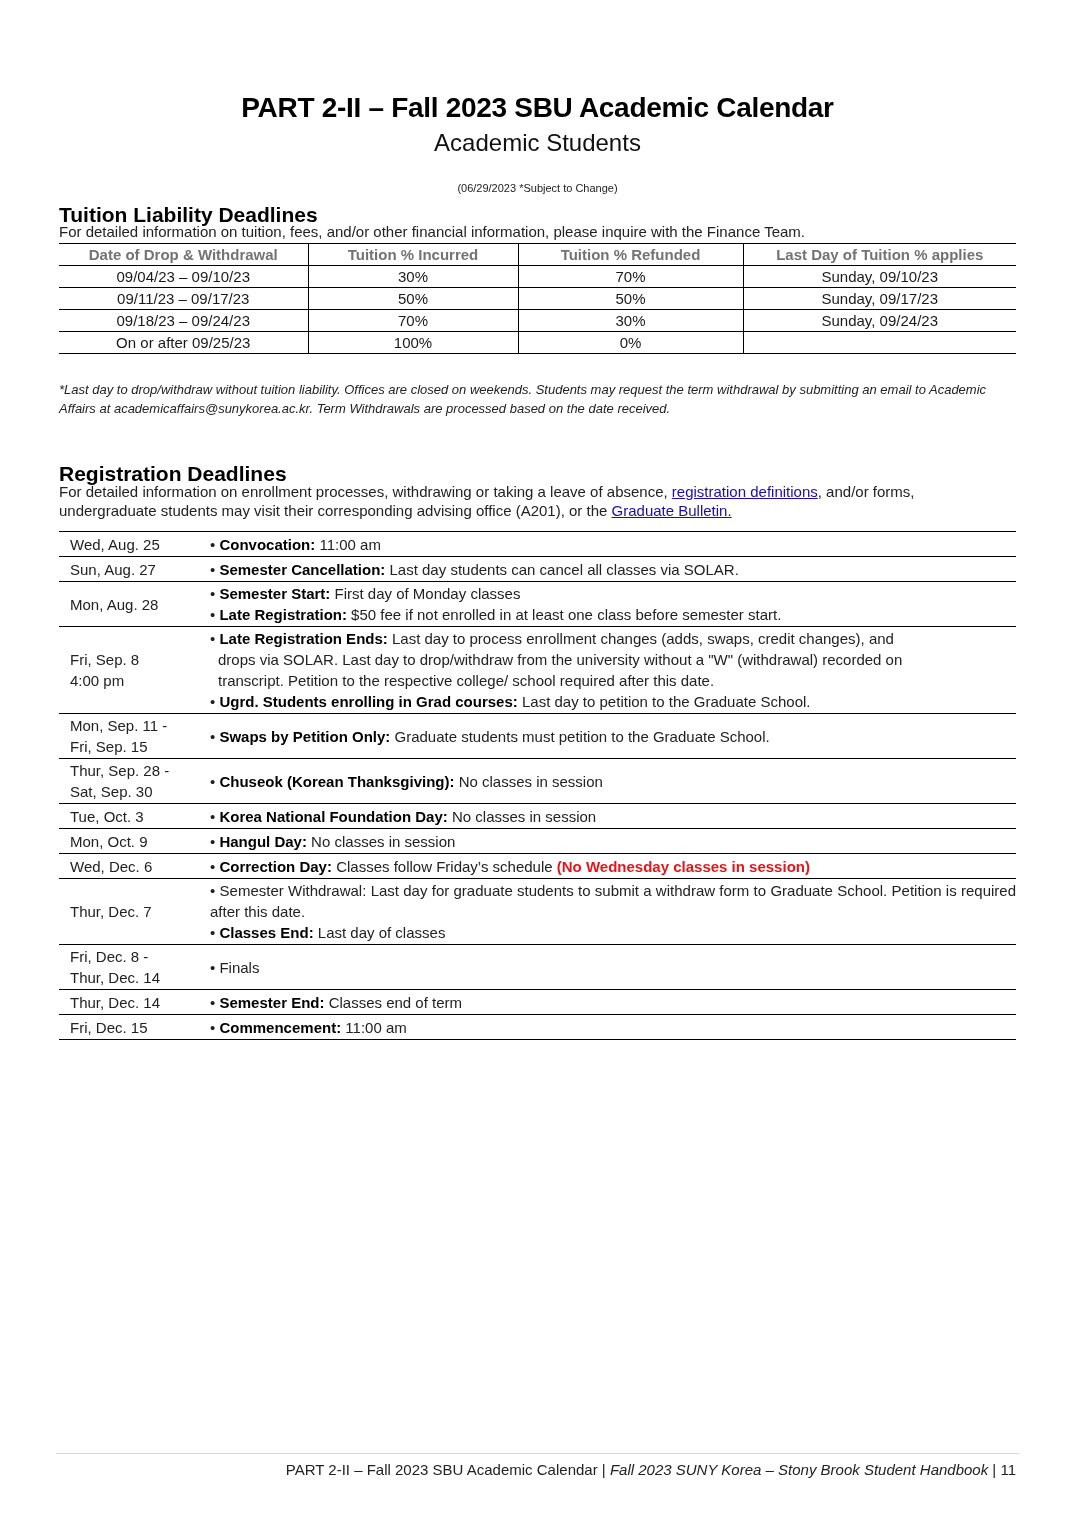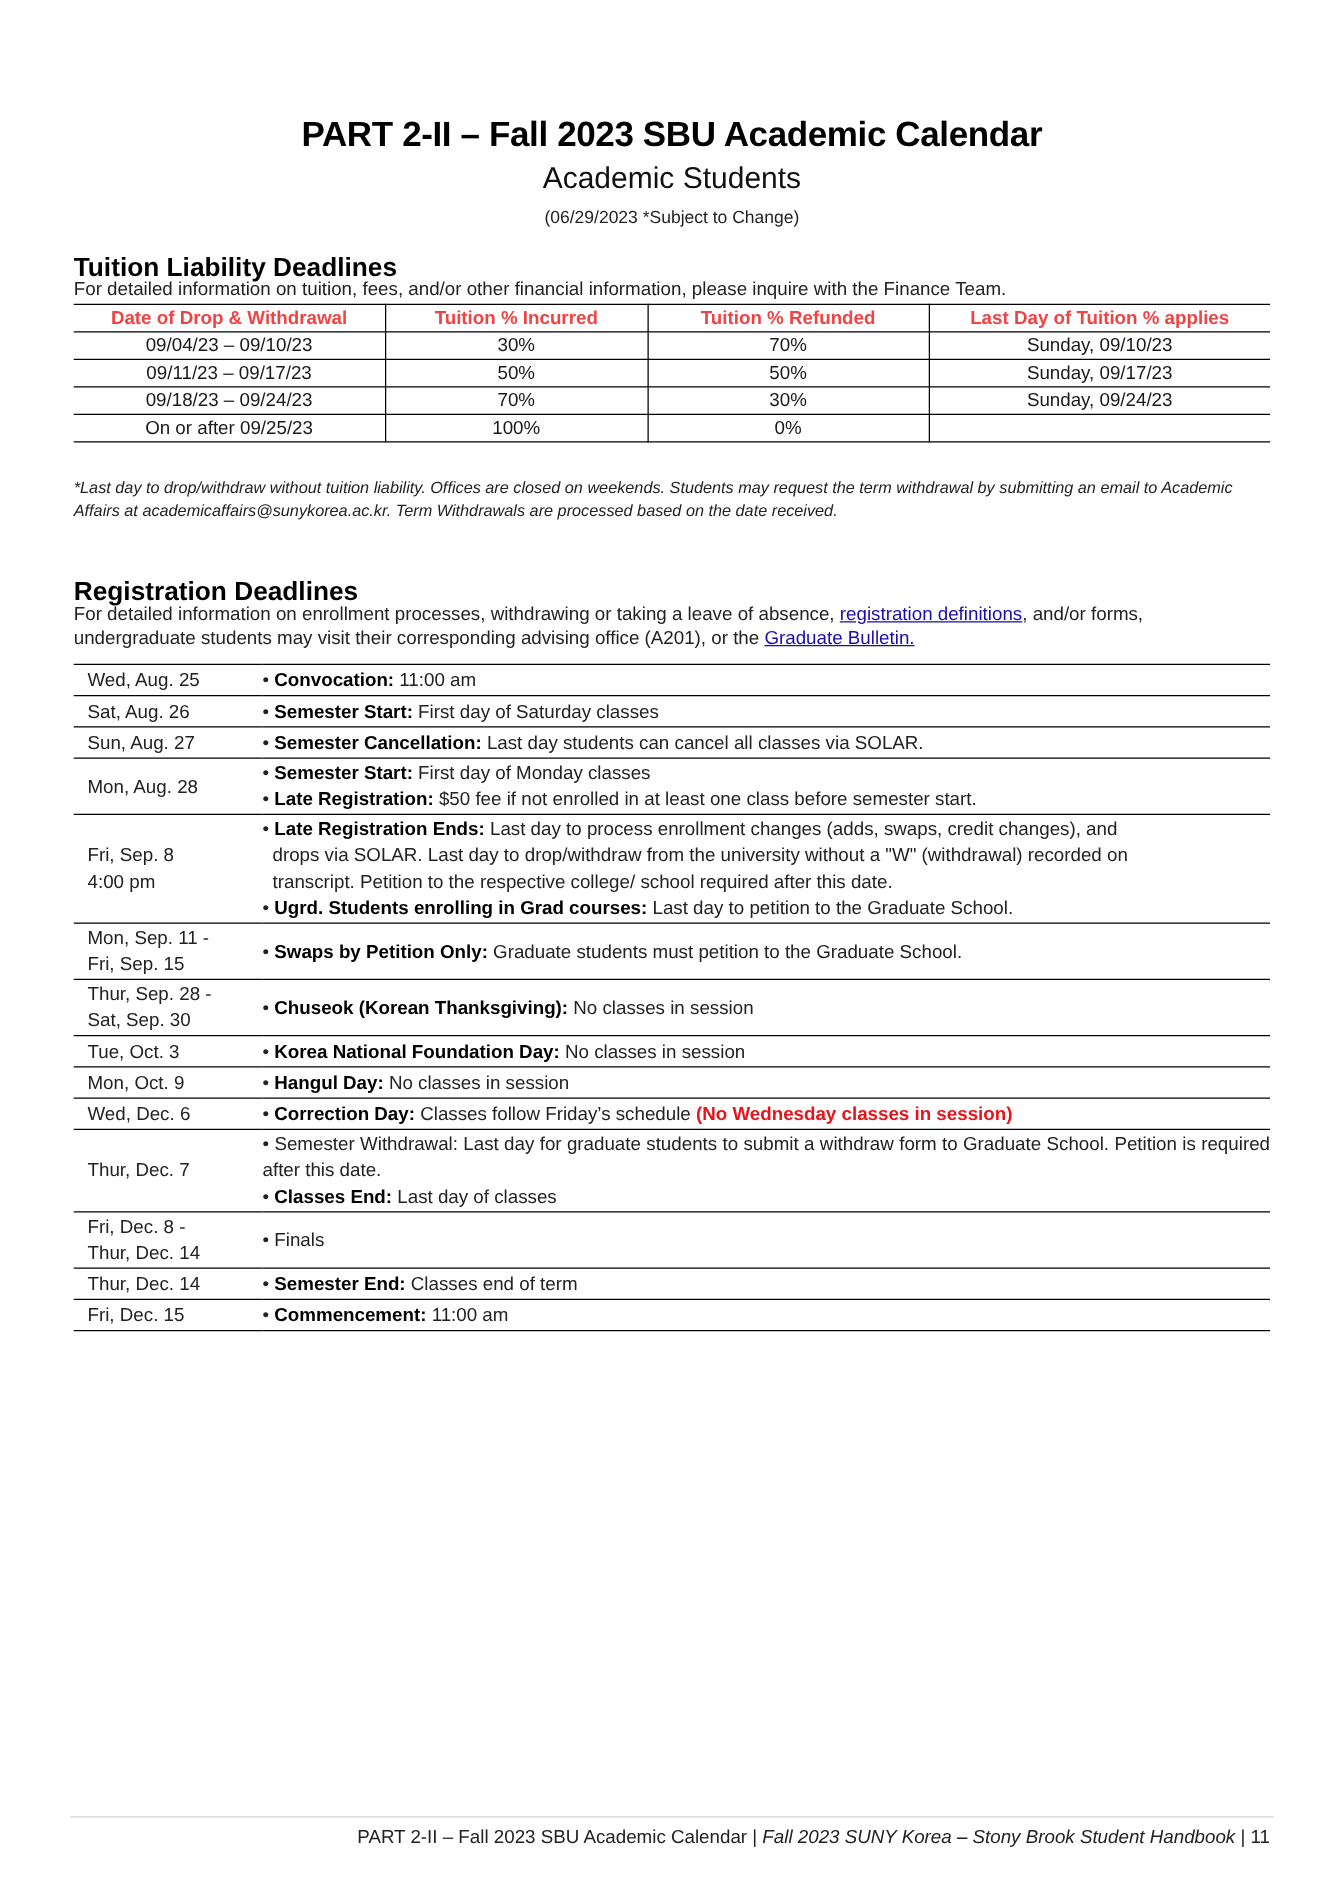--- a/index.html
+++ b/index.html
@@ -1,27 +1,27 @@
 <!DOCTYPE html>
 <html><head>
 <meta charset="utf-8">
 <style>
   html, body { margin: 0; padding: 0; background: #ffffff; }
   body { width: 1075px; height: 1518px; position: relative; font-family: "Liberation Sans", "DejaVu Sans", sans-serif; color: #1a1a1a; }
   .page { position: absolute; left: 59px; top: 0; width: 957px; }
   .title { position: absolute; top: 92px; left: 0; width: 957px; text-align: center; font-size: 28px; font-weight: bold; letter-spacing: -0.3px; color: #000; }
   .subtitle { position: absolute; top: 129px; left: 0; width: 957px; text-align: center; font-size: 24px; color: #111; }
-  .note { position: absolute; top: 165px; left: 0; width: 957px; text-align: center; font-size: 14px; color: #222; }
+  .note { position: absolute; top: 182px; left: 0; width: 957px; text-align: center; font-size: 11px; color: #222; }
   .sec-title { position: absolute; left: 0; font-size: 21px; font-weight: bold; color: #000; }
   .sec-desc { position: absolute; left: 0; width: 957px; font-size: 15px; color: #222; line-height: 19px; }
   .sec-desc a { color: #1a0dab; text-decoration: underline; }
   table { border-collapse: collapse; }
   .tuition { position: absolute; top: 243px; left: 0; width: 957px; font-size: 15px; }
   .tuition th, .tuition td { border: 1px solid #000; text-align: center; padding: 0; height: 21px; line-height: 21px; }
-  .tuition th { font-weight: bold; font-size: 15px; color: #ef4444; }
+  .tuition th { font-weight: bold; font-size: 15px; color: #737373; }
   .tuition tr > :first-child { border-left: none; }
   .tuition tr > :last-child { border-right: none; }
   .footnote { position: absolute; top: 380px; left: 0; width: 960px; font-size: 13px; font-style: italic; line-height: 19px; color: #222; }
   .reg { position: absolute; top: 531px; left: 0; width: 957px; font-size: 15px; }
   .reg td { border-top: 1px solid #000; border-bottom: 1px solid #000; vertical-align: middle; padding: 1px 0 1px 0; line-height: 21px; }
   .reg td.date { width: 140px; padding-left: 11px; color: #222; }
   .reg td.desc { color: #222; }
   .reg .line { display: block; }
   .reg .indent { padding-left: 8px; }
   .reg b { color: #000; font-weight: bold; }
@@ -89,26 +89,20 @@
 
   <div class="sec-title" style="top:462px">Registration Deadlines</div>
   <div class="sec-desc" style="top:482px"><span>For detailed information on enrollment processes, withdrawing or taking a leave of absence, </span><a>registration definitions</a><span>, and/or forms, undergraduate students may visit their corresponding advising office (A201), or the </span><a>Graduate Bulletin.</a></div>
 
   <table class="reg">
     <tbody>
       <tr style="height:25px">
         <td class="date">Wed, Aug. 25</td>
         <td class="desc">
             <span class="line"><span>•</span> <b>Convocation:</b><span> 11:00 am</span></span>
-          </td>
-      </tr>
-      <tr style="height:25px">
-        <td class="date">Sat, Aug. 26</td>
-        <td class="desc">
-            <span class="line"><span>•</span> <b>Semester Start:</b><span> First day of Saturday classes</span></span>
           </td>
       </tr>
       <tr style="height:25px">
         <td class="date">Sun, Aug. 27</td>
         <td class="desc">
             <span class="line"><span>•</span> <b>Semester Cancellation:</b><span> Last day students can cancel all classes via SOLAR.</span></span>
           </td>
       </tr>
       <tr style="height:44px">
         <td class="date">Mon, Aug. 28</td>

